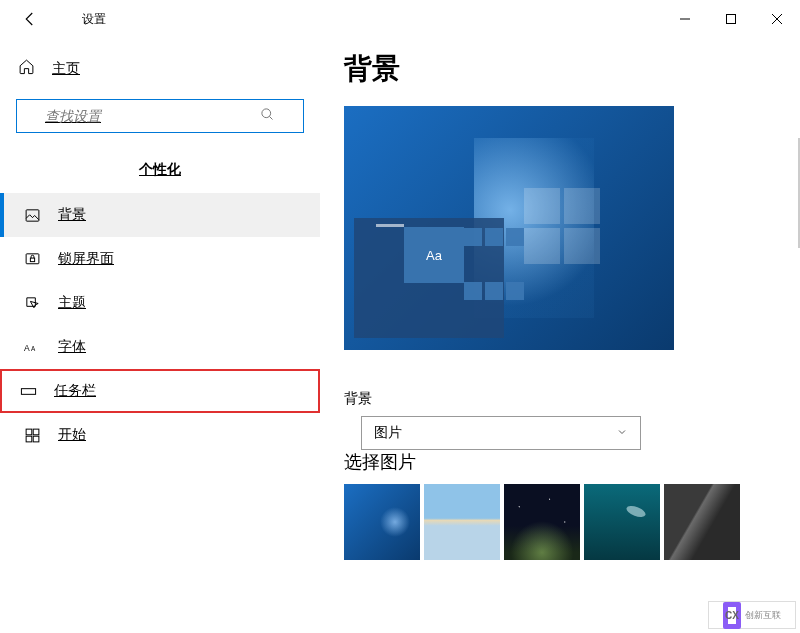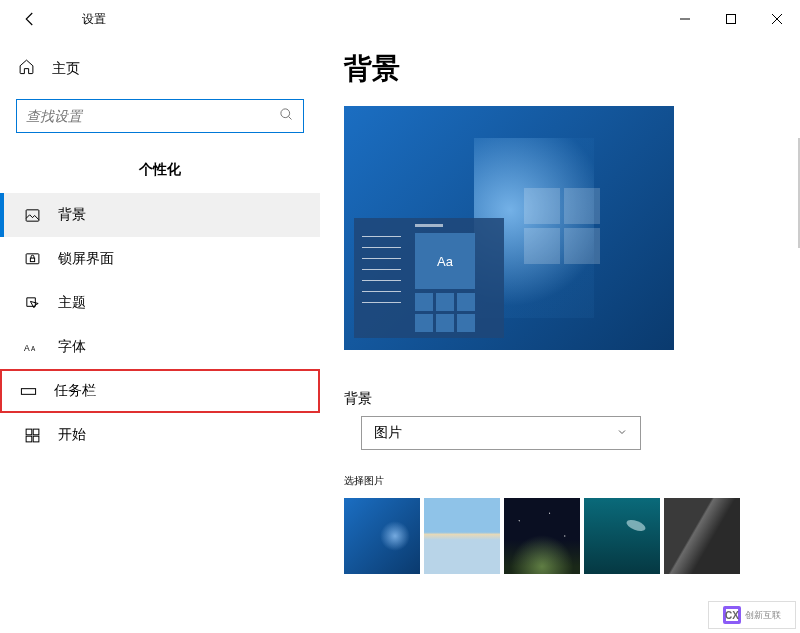--- a/index.html
+++ b/index.html
@@ -7,26 +7,26 @@
   
   .titlebar { height: 38px; display: flex; align-items: center; justify-content: space-between; }
   .titlebar-left { display: flex; align-items: center; padding-left: 18px; }
   .back-btn { width: 24px; height: 24px; display: flex; align-items: center; justify-content: center; cursor: pointer; }
   .app-title { font-size: 12px; margin-left: 40px; color: #000; }
   .win-controls { display: flex; }
   .win-btn { width: 46px; height: 32px; display: flex; align-items: center; justify-content: center; cursor: pointer; }
   
   .content { display: flex; height: calc(100% - 38px); }
   
-  .sidebar { width: 320px; padding: 10px 0; }
+  .sidebar { width: 320px; padding: 10px 0; text-decoration: underline; }
   .home-row { display: flex; align-items: center; padding: 10px 18px; cursor: pointer; }
   .home-row .icon { width: 20px; margin-right: 14px; }
   .home-row .label { font-size: 14px; }
   
-  .search-box { margin: 10px 16px 20px 16px; border: 1px solid #0078d7; height: 34px; display: flex; align-items: center; padding: 0 9px; background: #fff; gap: 6px; }
+  .search-box { margin: 10px 16px 20px 16px; border: 1px solid #0078d7; height: 34px; display: flex; align-items: center; padding: 0 28px; background: #fff; gap: 6px; }
   .search-box input { border: none; outline: none; flex: 1; font-size: 14px; font-style: italic; color: #666; background: transparent; }
   .search-icon { color: #888; }
   
   .section-title { font-size: 14px; font-weight: 600; padding: 8px 18px 14px; color: #000; text-align: center; }
   
   .nav-item { display: flex; align-items: center; padding: 13px 18px; cursor: pointer; border-left: 4px solid transparent; }
   .nav-item.selected { border-left-color: #0078d7; background: #f0f0f0; }
   .nav-item .icon { width: 20px; margin-right: 16px; display: flex; align-items: center; justify-content: center; }
   .nav-item .label { font-size: 14px; }
   .nav-item.highlighted { border: 2px solid #e03030; border-left: 2px solid #e03030; padding: 11px 16px; }
@@ -38,46 +38,46 @@
   .preview-light { position: absolute; right: 80px; top: 50%; transform: translateY(-50%); width: 120px; height: 180px; background: radial-gradient(circle at 30% 40%, rgba(140,200,250,0.8), rgba(50,130,200,0.1) 70%); }
   .preview-winlogo { position:absolute; right:70px; top:50%; transform:translateY(-50%); opacity:0.35; width:80px; height:80px; }
   .preview-winlogo div { position:absolute; background: rgba(255,255,255,0.55); }
   .wl-1 { width:36px; height:36px; left:0; top:0; }
   .wl-2 { width:36px; height:36px; left:40px; top:0; }
   .wl-3 { width:36px; height:36px; left:0; top:40px; }
   .wl-4 { width:36px; height:36px; left:40px; top:40px; }
   .start-menu { position: absolute; left: 10px; bottom: 12px; width: 150px; height: 120px; background: rgba(30,70,120,0.85); display: flex; }
   .sm-left { width: 55px; padding: 8px 8px; }
   .sm-line { height: 1px; background: rgba(255,255,255,0.7); margin: 10px 0; }
-  .sm-right { flex: 1; padding: 6px; display: flex; flex-direction: column; }
+  .sm-right { flex: 1; padding: 6px; display: flex; flex-direction: row; }
   .sm-tile-row { display: flex; gap: 3px; margin-bottom: 3px; }
   .sm-tile1 { width: 28px; height: 3px; background: rgba(255,255,255,0.6); }
   .sm-tile-big { width: 60px; height: 56px; background: rgba(60,120,180,0.9); display: flex; align-items: center; justify-content: center; color: #fff; font-size: 13px; margin-top:3px; }
   .sm-small-grid { display: grid; grid-template-columns: repeat(3, 18px); gap: 3px; margin-top:4px; }
   .sm-small { width: 18px; height: 18px; background: rgba(60,120,180,0.9); }
   
   .field-label { font-size: 14px; margin-top: 40px; margin-bottom: 8px; display:block; }
   .dropdown { width: 280px; height: 34px; border: 1px solid #999; display: flex; align-items: center; justify-content: space-between; padding: 0 12px; cursor: pointer; font-size: 14px; margin-left: 17px; }
   
-  .select-label { font-size: 10px; margin-top: 24px; margin-bottom: 10px; display:block;}
+  .select-label { font-size: 18px; margin-bottom: 10px; display:block;}
   .thumbs { display: flex; gap: 4px; }
   .thumb { width: 76px; height: 76px; cursor: pointer; }
   .t1 { background: linear-gradient(135deg,#1b6ec2,#0a3a6e); position:relative; }
   .t1::after { content:""; position:absolute; right:10px; top:30%; width:30px; height:30px; background: radial-gradient(circle, rgba(150,200,250,0.75), transparent 70%); }
   .t2 { background: linear-gradient(to bottom,#8fc3e8 45%,#e6d9b8 48%,#b8d4e8 55%); position:relative; }
   .t3 { background: linear-gradient(to bottom,#0a0f22 55%,#1a2818 90%); position:relative; }
   .t3::after{ content:""; position:absolute; inset:0; background: radial-gradient(1px 1px at 20% 30%, #fff, transparent), radial-gradient(1px 1px at 60% 20%, #fff, transparent), radial-gradient(1px 1px at 80% 50%, #fff, transparent), radial-gradient(circle at 50% 90%, rgba(180,230,120,0.45), transparent 40%);}
   .t4 { background: linear-gradient(to bottom,#0a6a7a,#053842); position:relative; }
   .t4::after{ content:""; position:absolute; top:30%; left:55%; width:20px; height:9px; background: rgba(200,230,235,0.6); border-radius:50%; transform:rotate(20deg);}
   .t5 { background: linear-gradient(120deg,#3a3a3a 40%,#6a6a6a 42%, #2a2a2a 60%); }
   
   .browse-btn { display: inline-flex; align-items:center; justify-content:center; width: 90px; height: 34px; background: #ccc; margin-top: 10px; font-size: 14px; cursor:pointer; }
   
   .watermark { position: absolute; right: 4px; bottom: 4px; width: 88px; height: 28px; background: #fff; border:1px solid #ddd; display:flex; align-items:center; justify-content:center; font-size:9px; color:#888; }
-  .watermark .cx { display:inline-flex; width:18px; height:18px; border:3px solid #8b5cf6; border-radius:2px; align-items:center; justify-content:center; margin-right:4px; font-weight:700; color:#666; font-size:10px;}
+  .watermark .cx { display:inline-flex; width:18px; height:27px; border:5px solid #8b5cf6; border-radius:2px; align-items:center; justify-content:center; margin-right:4px; font-weight:700; color:#666; font-size:10px;}
   
   .scroll-indicator { position:absolute; right:0; top:100px; width:2px; height:110px; background:#ccc; }
 </style>
 </head>
 <body>
 
 <div class="titlebar">
   <div class="titlebar-left">
     <div class="back-btn">
       <svg width="18" height="18" viewBox="0 0 24 24" fill="none" stroke="#000" stroke-width="1.5">

